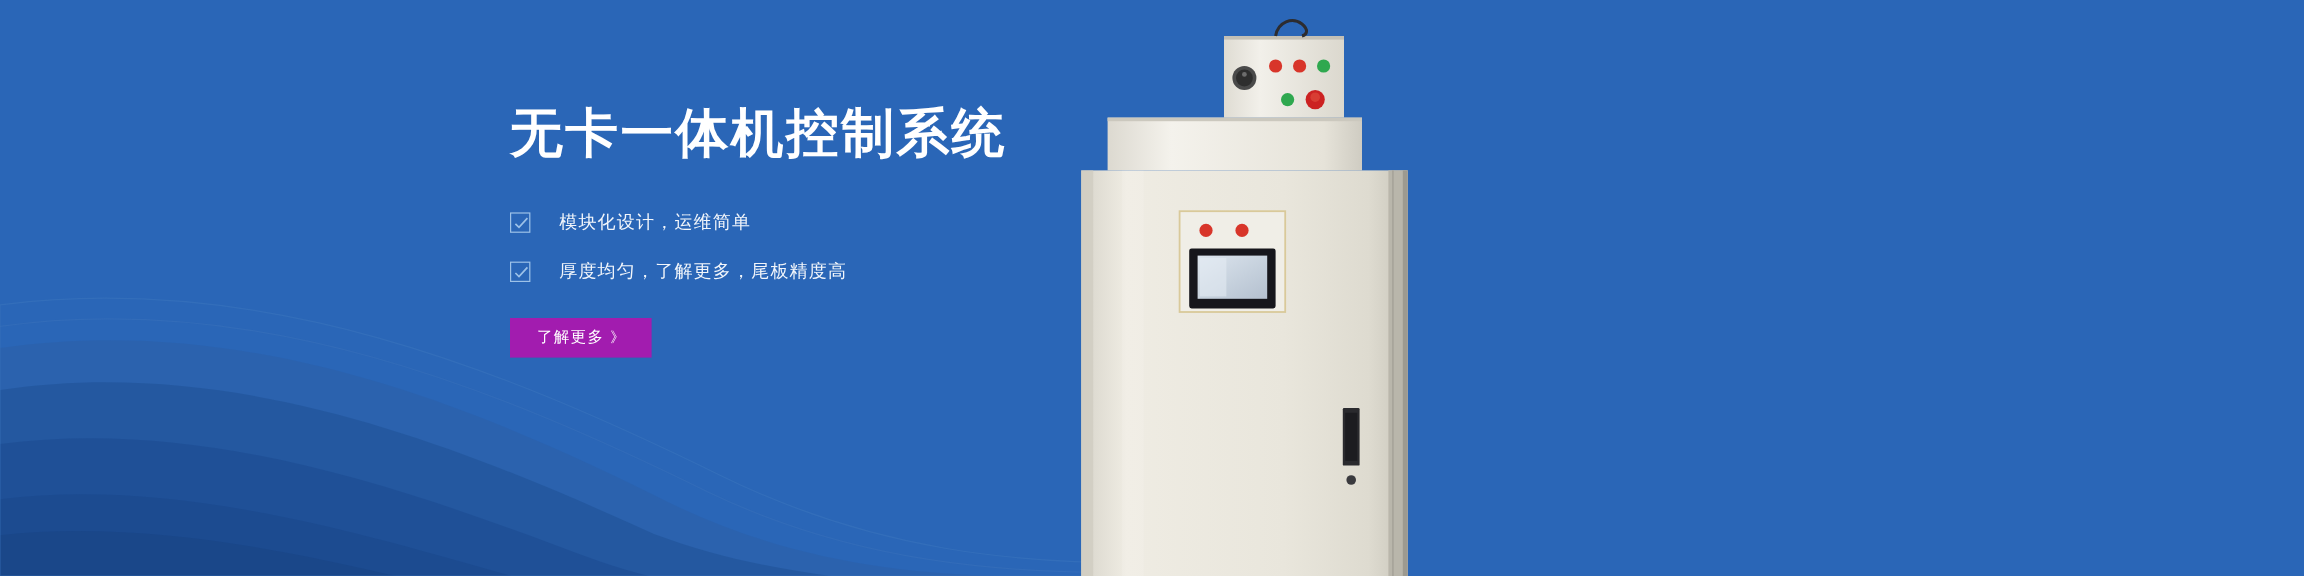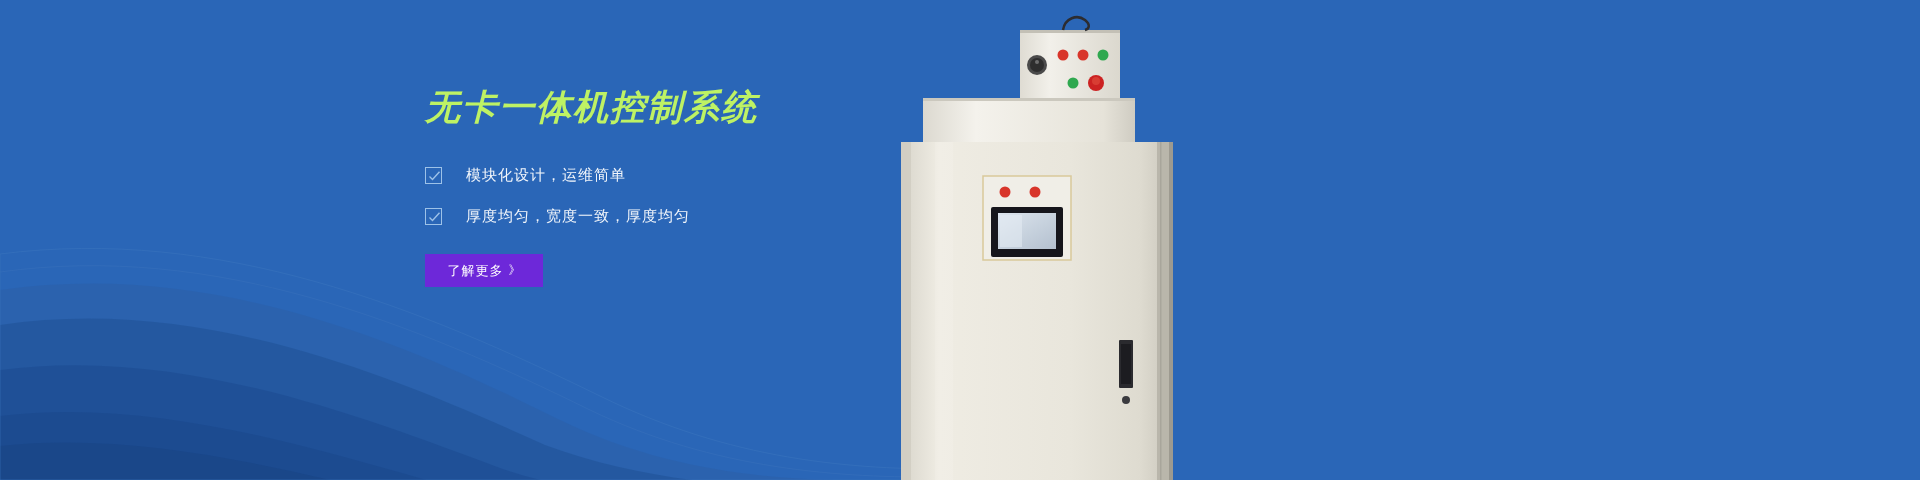--- a/index.html
+++ b/index.html
@@ -21,27 +21,26 @@
   #waves { position:absolute; left:0; bottom:0; width:1100px; height:260px; }
 
   
   #content {
     position:absolute;
     left:425px; top:86px;
     width:640px;
   }
 
   #hero-title {
-    color:#bef264;
-    font-size:35px;
+    color:#ffffff;
+    font-size:44px;
     font-weight:bold;
     letter-spacing:2px;
     line-height:1.2;
     white-space:nowrap;
-    font-style:italic;
   }
 
   #feature-list { margin-top:36px; }
 
   .feature-item {
     display:flex;
     align-items:center;
     margin-bottom:19px;
     height:22px;
   }
@@ -59,21 +58,21 @@
     color:#f2f6fb;
     font-size:15px;
     margin-left:24px;
     letter-spacing:1px;
     white-space:nowrap;
   }
 
   #cta-button {
     margin-top:27px;
     width:118px; height:33px;
-    background:#6d28d9;
+    background:#a21caf;
     display:flex;
     align-items:center;
     justify-content:center;
     cursor:pointer;
     border:none;
   }
   #cta-label {
     color:#ffffff;
     font-size:13px;
     letter-spacing:1px;
@@ -131,21 +130,21 @@
         <span class="feature-text">模块化设计，运维简单</span>
       </div>
 
 
       <div class="feature-item">
         <span class="check-box">
           <svg width="13" height="13" viewBox="0 0 13 13">
             <polyline points="1.5,6.5 4.5,9.5 11.5,1.8" fill="none" stroke="#9dc2e8" stroke-width="1.4"></polyline>
           </svg>
         </span>
-        <span class="feature-text">厚度均匀，宽度一致，厚度均匀</span>
+        <span class="feature-text">厚度均匀，了解更多，尾板精度高</span>
       </div>
 
     </div>
 
     <div id="cta-button">
       <span id="cta-label">了解更多</span>
       <span id="cta-chevron">》</span>
     </div>
 
   </div>

